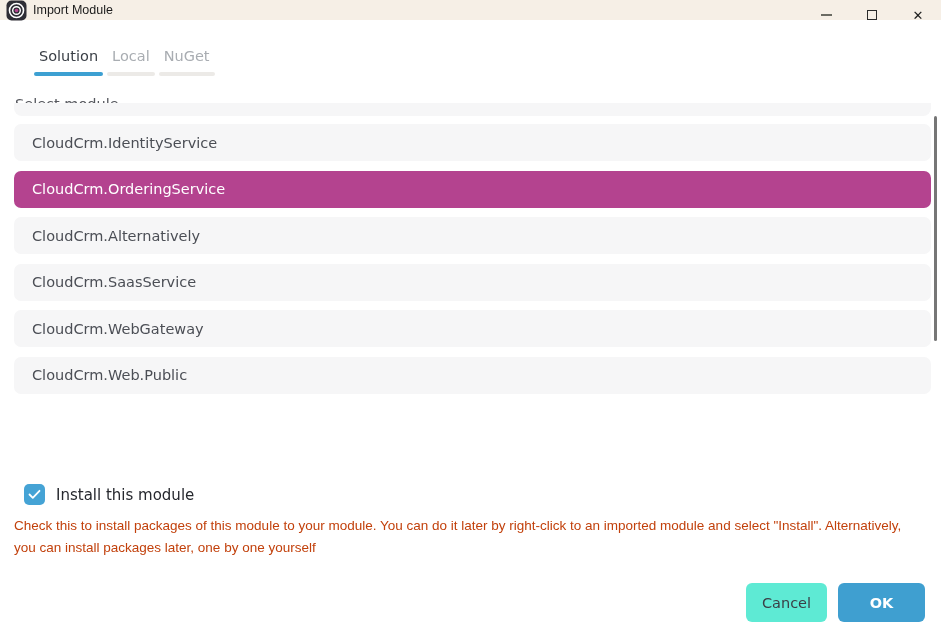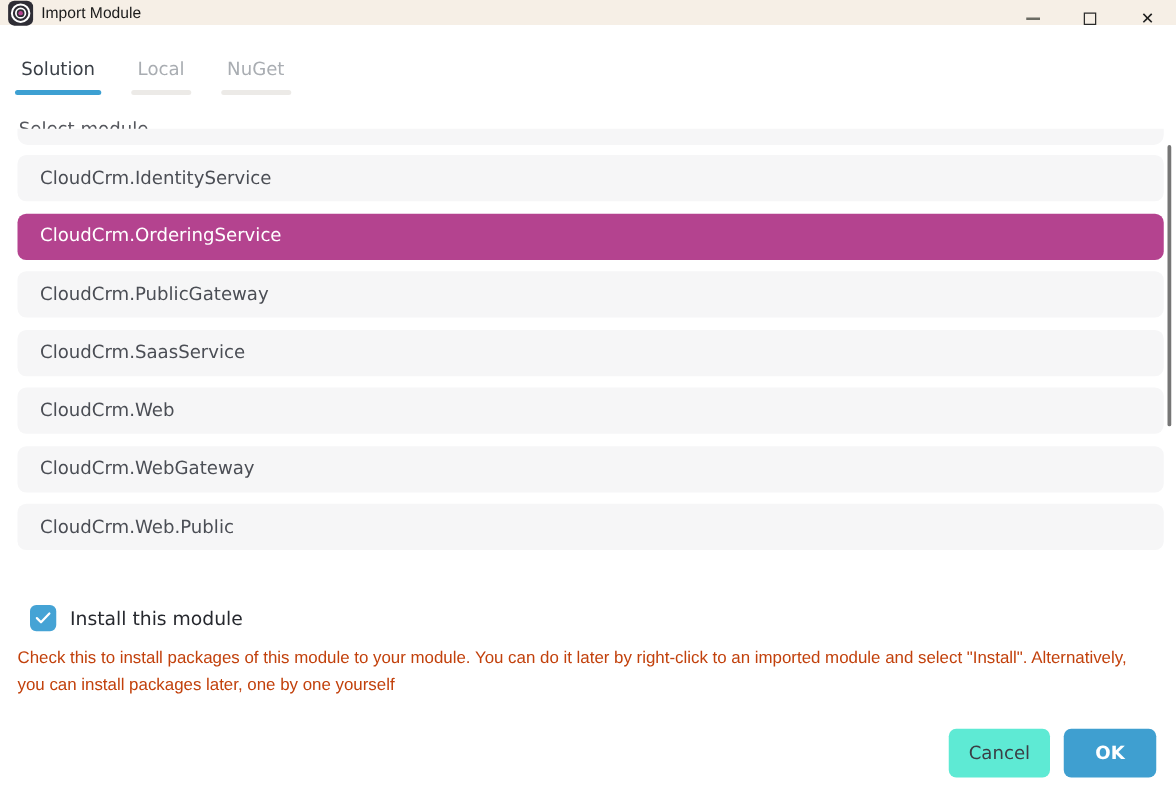--- a/index.html
+++ b/index.html
@@ -36,22 +36,22 @@
     width: 46px; height: 30px;
     display: flex; align-items: center; justify-content: center;
     color: #222; cursor: default;
   }
   .glyph-min { width: 11px; height: 1.4px; background: #6b6b63; }
   .glyph-max { width: 10px; height: 10px; border: 1.3px solid #2b2b2b; background: transparent; }
   .glyph-close { font-size: 13px; color: #1c1c1c; font-family: "DejaVu Sans", sans-serif; }
 
   
   .tabs {
-    position: absolute; top: 48px; left: 12px;
-    display: flex; gap: 24px;
+    position: absolute; top: 48px; left: 34px;
+    display: flex; gap: 4px;
   }
   .tab { display: flex; flex-direction: column; align-items: stretch; cursor: pointer; }
   .tab-label {
     padding: 0 5px 8px 5px;
     font-size: 14.5px; color: #a9adb2;
   }
   .tab.active .tab-label { color: #3a3f46; font-weight: 500; }
   .tab-underline { height: 4px; border-radius: 3px; background: #eceae7; }
   .tab.active .tab-underline { background: #3da0d2; }
 
@@ -120,21 +120,21 @@
     position: absolute; top: 583px; right: 16px;
     display: flex; gap: 11px;
   }
   .btn {
     height: 39px; border: none; border-radius: 6px;
     font-family: "DejaVu Sans", sans-serif;
     font-size: 14.5px; cursor: pointer;
     display: flex; align-items: center; justify-content: center;
   }
   .btn-cancel { width: 81px; background: #5eead4; color: #3b3e45; }
-  .btn-ok { width: 74px; background: #3f9fd0; color: #ffffff; font-weight: bold; }
+  .btn-ok { width: 87px; background: #3f9fd0; color: #ffffff; font-weight: bold; }
 </style>
 </head>
 <body>
 
 <div class="window">
 
   <div class="titlebar">
     <svg class="app-icon" viewBox="0 0 21 21">
       <rect x="0.5" y="0.5" width="20" height="20" rx="5" fill="#2e2d35"></rect>
       <circle cx="10.5" cy="10.5" r="7" fill="none" stroke="#ffffff" stroke-width="1.6"></circle>
@@ -181,30 +181,27 @@
 
       <div class="module-row">
         <span>CloudCrm.IdentityService</span>
       </div>
 
       <div class="module-row selected">
         <span>CloudCrm.OrderingService</span>
       </div>
 
       <div class="module-row">
-        <span>CloudCrm.PublicGateway</span>
+        <span>CloudCrm.Alternatively</span>
       </div>
 
       <div class="module-row">
         <span>CloudCrm.SaasService</span>
       </div>
 
-      <div class="module-row">
-        <span>CloudCrm.Web</span>
-      </div>
 
       <div class="module-row">
         <span>CloudCrm.WebGateway</span>
       </div>
 
       <div class="module-row">
         <span>CloudCrm.Web.Public</span>
       </div>
 
   </div>

